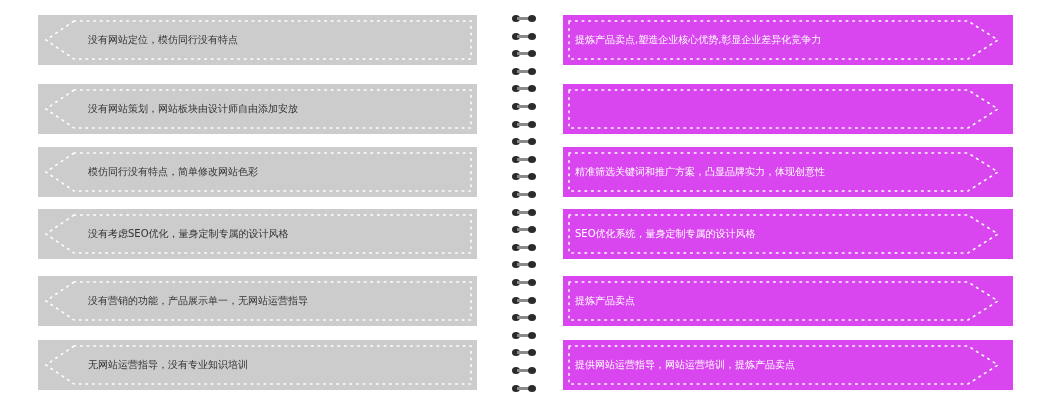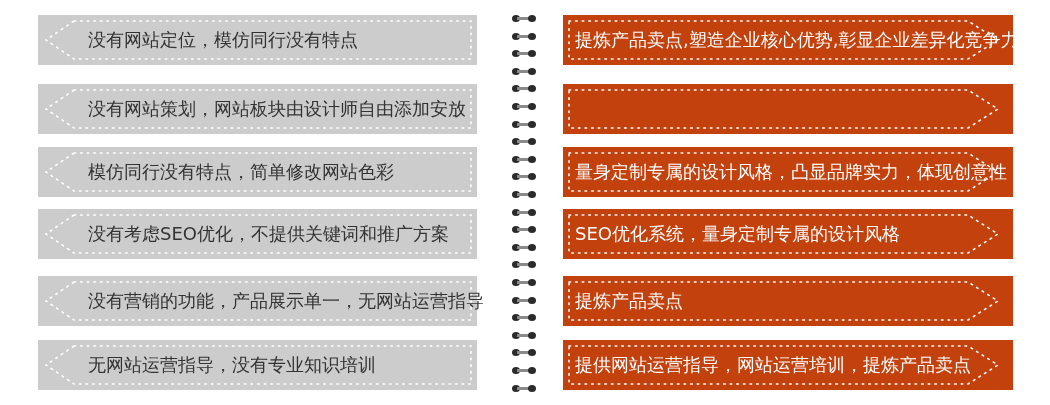--- a/index.html
+++ b/index.html
@@ -1,25 +1,25 @@
 <!DOCTYPE html>
 <html><head>
 <meta charset="utf-8">
 <style>
   html, body { margin: 0; padding: 0; background: #ffffff; }
   body { width: 1050px; height: 405px; position: relative; overflow: hidden;
          font-family: "DejaVu Sans", "Liberation Sans", sans-serif; }
   .row-box { position: absolute; height: 50px; box-sizing: border-box; }
   .left-box { left: 38px; width: 439px; background: #cccccc; }
-  .right-box { left: 563px; width: 450px; background: #c2410c; }
+  .right-box { left: 563px; width: 450px; background: #d946ef; }
   .dots { position: absolute; pointer-events: none; }
   .left-box .dots { left: 0; top: 0; width: 439px; height: 50px; }
   .right-box .dots { left: 0; top: 0; width: 442px; height: 50px; }
   .label { position: absolute; top: 0; height: 50px; line-height: 50px;
-           font-size: 18px; white-space: nowrap; letter-spacing: 0px; }
+           font-size: 10px; white-space: nowrap; letter-spacing: 0px; }
   .left-box .label { left: 50px; color: #333333; }
   .right-box .label { left: 12px; color: #ffffff; }
   .spiral { position: absolute; left: 512px; top: 0; width: 26px; height: 405px; }
   .ring { position: absolute; left: 0; width: 24px; height: 7px; }
   .ring .ball { position: absolute; top: 0; width: 8px; height: 7px; border-radius: 50%; background: #2b2b2b; }
   .ring .ball.l { left: 0; }
   .ring .ball.r { right: 0; }
   .ring .bar { position: absolute; left: 5px; right: 5px; top: 2px; height: 3px; background: #8a8a8a; }
 </style>
 </head>
@@ -43,21 +43,21 @@
     <div class="row-box left-box" style="top:147px">
       <svg class="dots" viewBox="0 0 439 50">
           <path d="M36 6 L433 6 L433 44 L36 44 L8 25 Z" fill="none" stroke="#ffffff" stroke-width="1.6" stroke-dasharray="1.6 5" stroke-linecap="round"></path>
         </svg>
       <span class="label">模仿同行没有特点，简单修改网站色彩</span>
     </div>
     <div class="row-box left-box" style="top:209px">
       <svg class="dots" viewBox="0 0 439 50">
           <path d="M36 6 L433 6 L433 44 L36 44 L8 25 Z" fill="none" stroke="#ffffff" stroke-width="1.6" stroke-dasharray="1.6 5" stroke-linecap="round"></path>
         </svg>
-      <span class="label">没有考虑SEO优化，不提供关键词和推广方案</span>
+      <span class="label">没有考虑SEO优化，量身定制专属的设计风格</span>
     </div>
     <div class="row-box left-box" style="top:276px">
       <svg class="dots" viewBox="0 0 439 50">
           <path d="M36 6 L433 6 L433 44 L36 44 L8 25 Z" fill="none" stroke="#ffffff" stroke-width="1.6" stroke-dasharray="1.6 5" stroke-linecap="round"></path>
         </svg>
       <span class="label">没有营销的功能，产品展示单一，无网站运营指导</span>
     </div>
     <div class="row-box left-box" style="top:340px">
       <svg class="dots" viewBox="0 0 439 50">
           <path d="M36 6 L433 6 L433 44 L36 44 L8 25 Z" fill="none" stroke="#ffffff" stroke-width="1.6" stroke-dasharray="1.6 5" stroke-linecap="round"></path>
@@ -188,21 +188,21 @@
     </div>
     <div class="row-box right-box" style="top:84px">
       <svg class="dots" viewBox="0 0 442 50">
           <path d="M6 6 L405 6 L435 25 L405 44 L6 44 Z" fill="none" stroke="#ffffff" stroke-width="1.6" stroke-dasharray="1.6 5" stroke-linecap="round"></path>
         </svg>
     </div>
     <div class="row-box right-box" style="top:147px">
       <svg class="dots" viewBox="0 0 442 50">
           <path d="M6 6 L405 6 L435 25 L405 44 L6 44 Z" fill="none" stroke="#ffffff" stroke-width="1.6" stroke-dasharray="1.6 5" stroke-linecap="round"></path>
         </svg>
-      <span class="label">量身定制专属的设计风格，凸显品牌实力，体现创意性</span>
+      <span class="label">精准筛选关键词和推广方案，凸显品牌实力，体现创意性</span>
     </div>
     <div class="row-box right-box" style="top:209px">
       <svg class="dots" viewBox="0 0 442 50">
           <path d="M6 6 L405 6 L435 25 L405 44 L6 44 Z" fill="none" stroke="#ffffff" stroke-width="1.6" stroke-dasharray="1.6 5" stroke-linecap="round"></path>
         </svg>
       <span class="label">SEO优化系统，量身定制专属的设计风格</span>
     </div>
     <div class="row-box right-box" style="top:276px">
       <svg class="dots" viewBox="0 0 442 50">
           <path d="M6 6 L405 6 L435 25 L405 44 L6 44 Z" fill="none" stroke="#ffffff" stroke-width="1.6" stroke-dasharray="1.6 5" stroke-linecap="round"></path>

